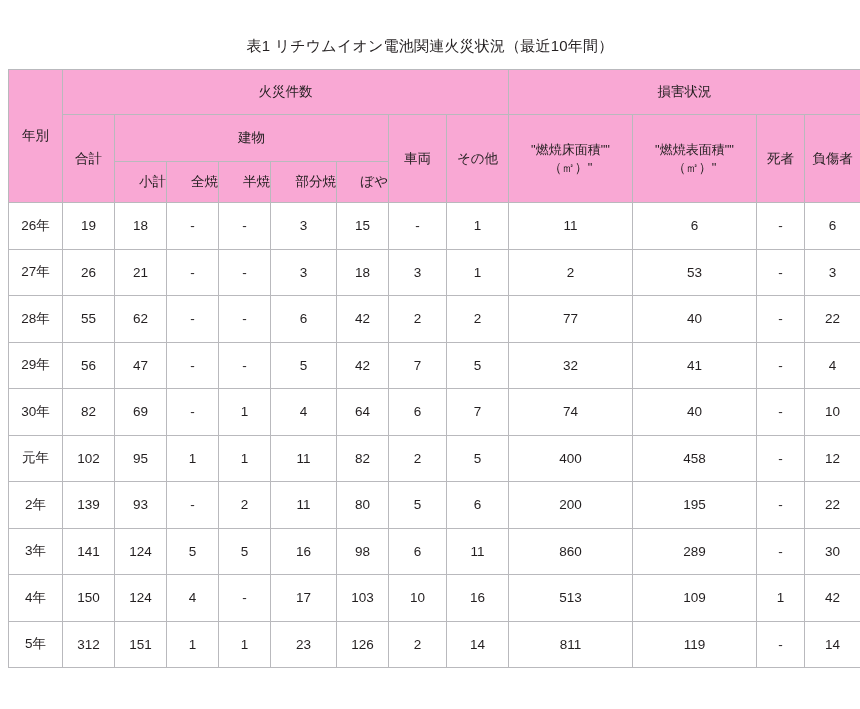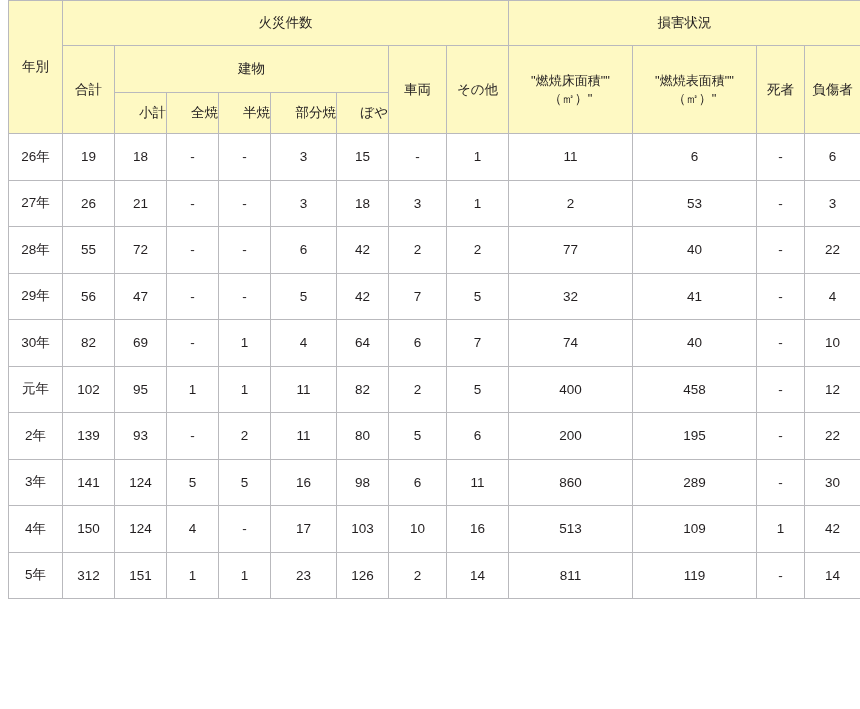--- a/index.html
+++ b/index.html
@@ -45,21 +45,21 @@
     vertical-align: middle;
     padding: 0;
     color: #231f20;
     font-weight: normal;
   }
   
   table.fire-table {
     border: 1px solid #5a5a63;
   }
   thead th {
-    background: #fef9c3;
+    background: #f9a8d4;
     font-size: 13.5px;
   }
   .h-year { width: 54px; }
   .h-total { width: 52px; }
   .h-sub { width: 52px; }
   .h-zen { width: 52px; }
   .h-han { width: 52px; }
   .h-bub { width: 66px; }
   .h-boya { width: 52px; }
   .h-sha { width: 58px; }
@@ -79,20 +79,21 @@
     line-height: 1.35;
     font-size: 13px;
     padding: 2px 2px;
   }
 </style>
 </head>
 <body>
 
 <div class="page">
 
+  <div class="caption">表1 リチウムイオン電池関連火災状況（最近10年間）</div>
 
   <div class="table-wrap">
     <table class="fire-table">
       <colgroup>
         <col class="h-year">
           <col class="h-total">
           <col class="h-sub">
           <col class="h-zen">
           <col class="h-han">
         <col class="h-bub">
@@ -155,21 +156,21 @@
             <td>3</td>
             <td>1</td>
             <td>2</td>
             <td>53</td>
             <td>-</td>
             <td>3</td>
           </tr>
           <tr>
             <td class="yearcell">28年</td>
             <td>55</td>
-            <td>72</td>
+            <td>62</td>
             <td>-</td>
             <td>-</td>
             <td>6</td>
             <td>42</td>
             <td>2</td>
             <td>2</td>
             <td>77</td>
             <td>40</td>
             <td>-</td>
             <td>22</td>

